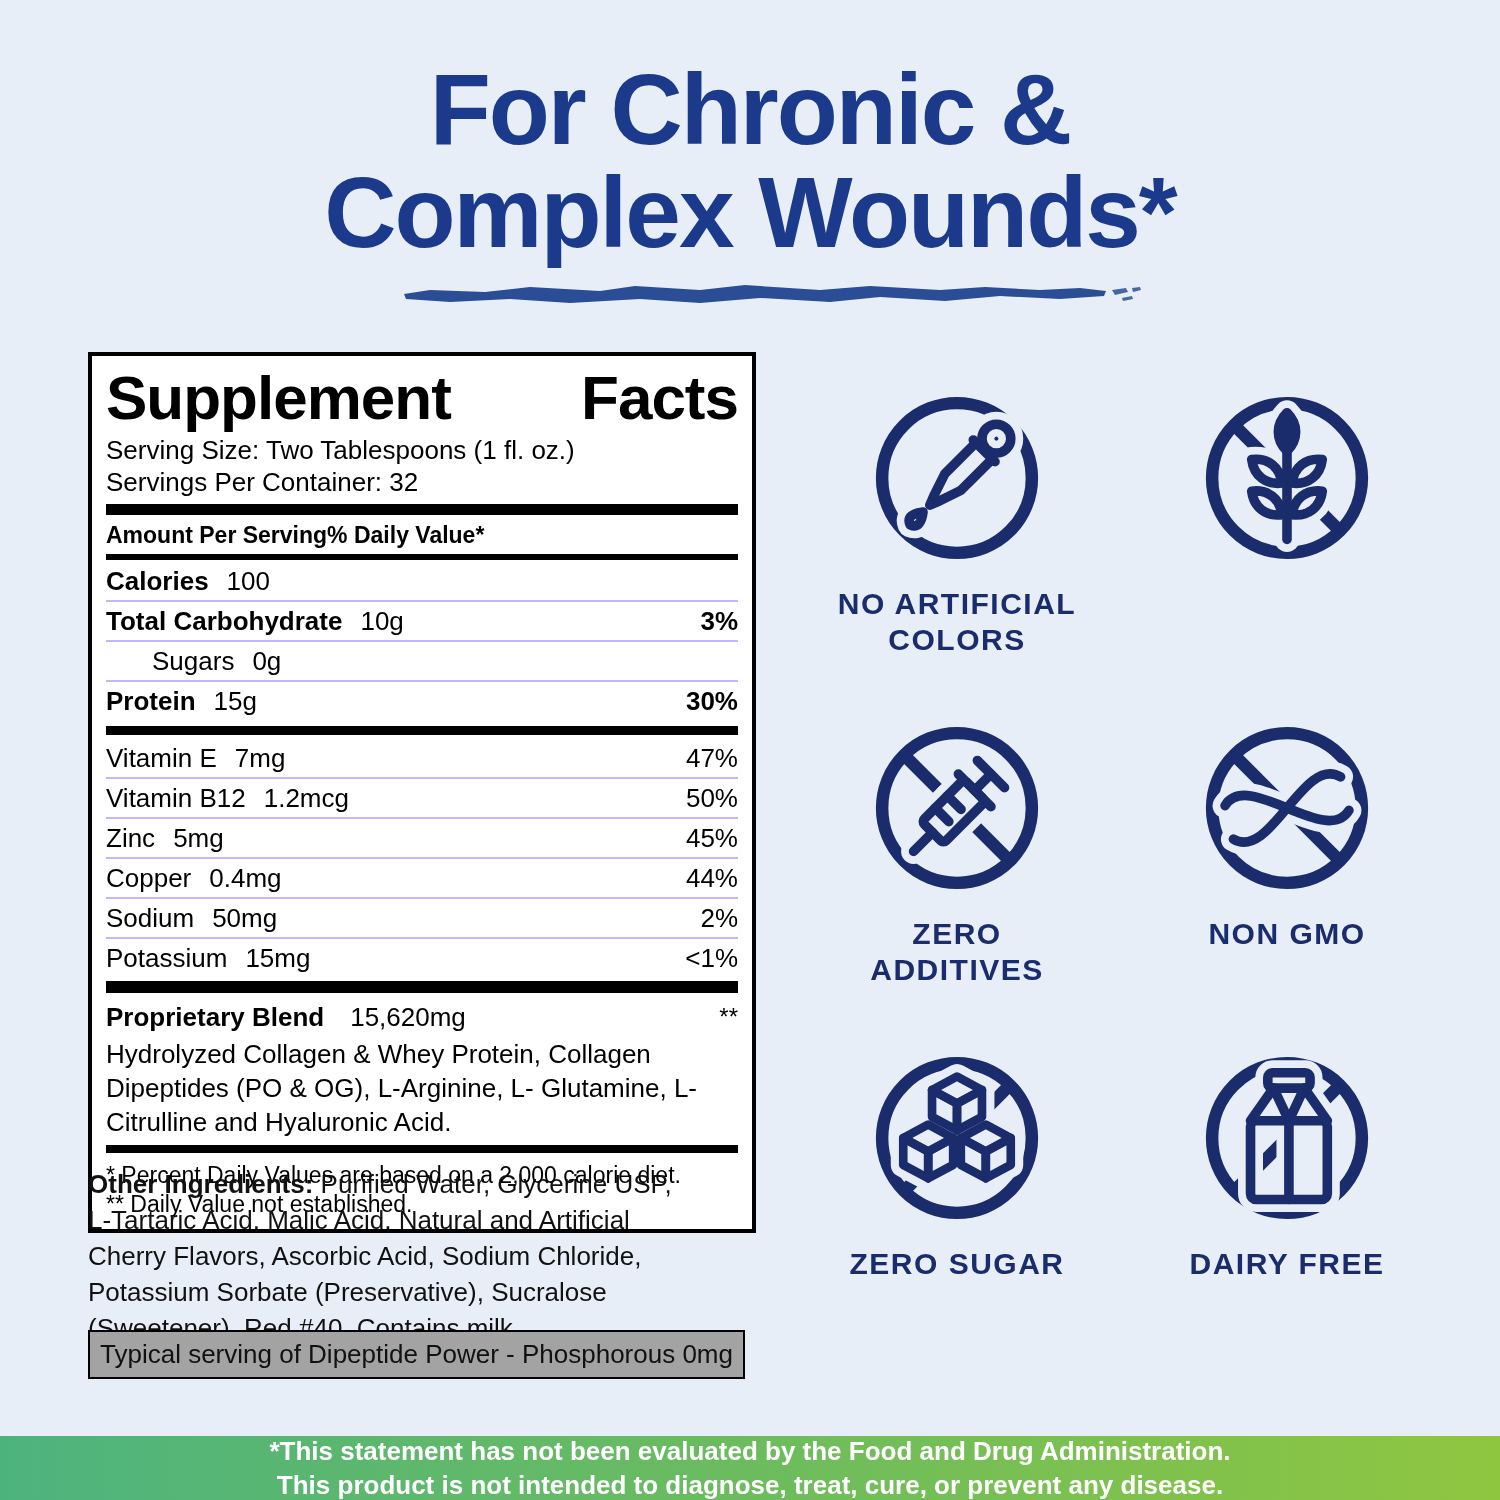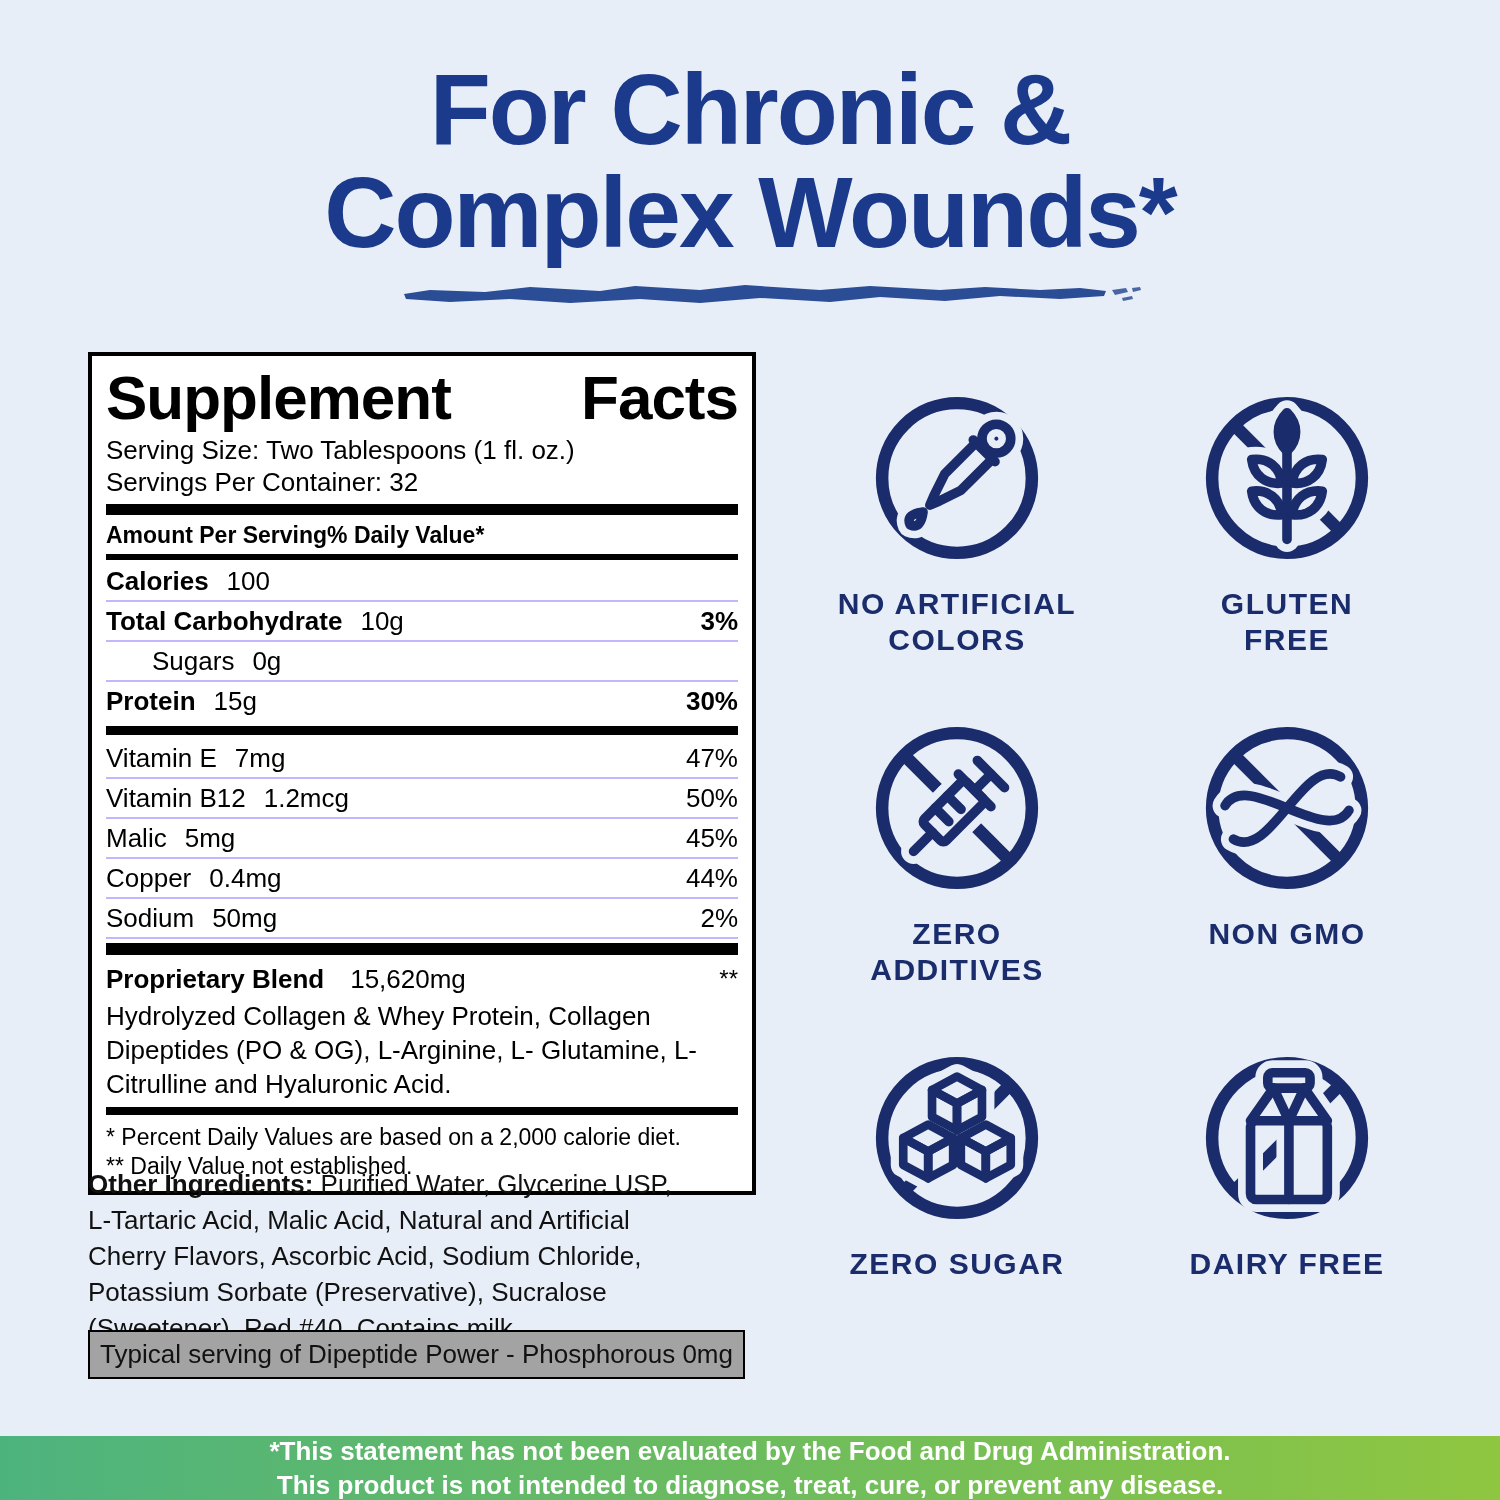--- a/index.html
+++ b/index.html
@@ -182,38 +182,45 @@
     </div>
     <div class="row">
       <span class="left">
           <span class="nm">Vitamin B12</span>
           <span>1.2mcg</span>
         </span>
       <span>50%</span>
     </div>
     <div class="row">
       <span class="left">
-          <span class="nm">Malic</span>
+          <span class="nm">Zinc</span>
           <span>5mg</span>
         </span>
       <span>45%</span>
     </div>
     <div class="row">
       <span class="left">
           <span class="nm">Copper</span>
           <span>0.4mg</span>
         </span>
       <span>44%</span>
     </div>
     <div class="row">
       <span class="left">
           <span class="nm">Sodium</span>
           <span>50mg</span>
         </span>
       <span>2%</span>
+    </div>
+    <div class="row noline">
+      <span class="left">
+          <span class="nm">Potassium</span>
+          <span>15mg</span>
+        </span>
+      <span>&lt;1%</span>
     </div>
     <div class="bar bar-heavy"></div>
 
     <div class="blend-hdr">
       <span class="b">Proprietary Blend</span>
       <span class="amt">15,620mg</span>
       <span class="stars">**</span>
     </div>
     <div class="blend-desc">Hydrolyzed Collagen &amp; Whey Protein, Collagen Dipeptides (PO &amp; OG), L-Arginine, L- Glutamine, L-Citrulline and Hyaluronic Acid.</div>
 
@@ -264,24 +271,20 @@
             <use href="#leaf" transform="translate(121,93) rotate(52)"></use>
             <use href="#leaf" transform="translate(79,126) rotate(-52)"></use>
             <use href="#leaf" transform="translate(121,126) rotate(52)"></use>
           </g>
         </defs>
         <circle class="ring" cx="100" cy="100" r="78"></circle>
         <path class="slash" d="M45,45 L155,155"></path>
         <use href="#g-wheat" class="halo"></use>
         <use href="#g-wheat" class="ink"></use>
       </svg>
-      <div class="lab">
-        <div>GLUTEN</div>
-        <div>FREE</div>
-      </div>
     </div>
 
     <div class="badge">
       <svg viewBox="0 0 200 200">
         <defs>
           <g id="g-syringe">
             <g transform="rotate(-45 100 100)">
               <path d="M36,100 H64"></path>
               <rect x="64" y="84" width="62" height="32" rx="4"></rect>
               <path d="M84,84 V104 M102,84 V104"></path>

